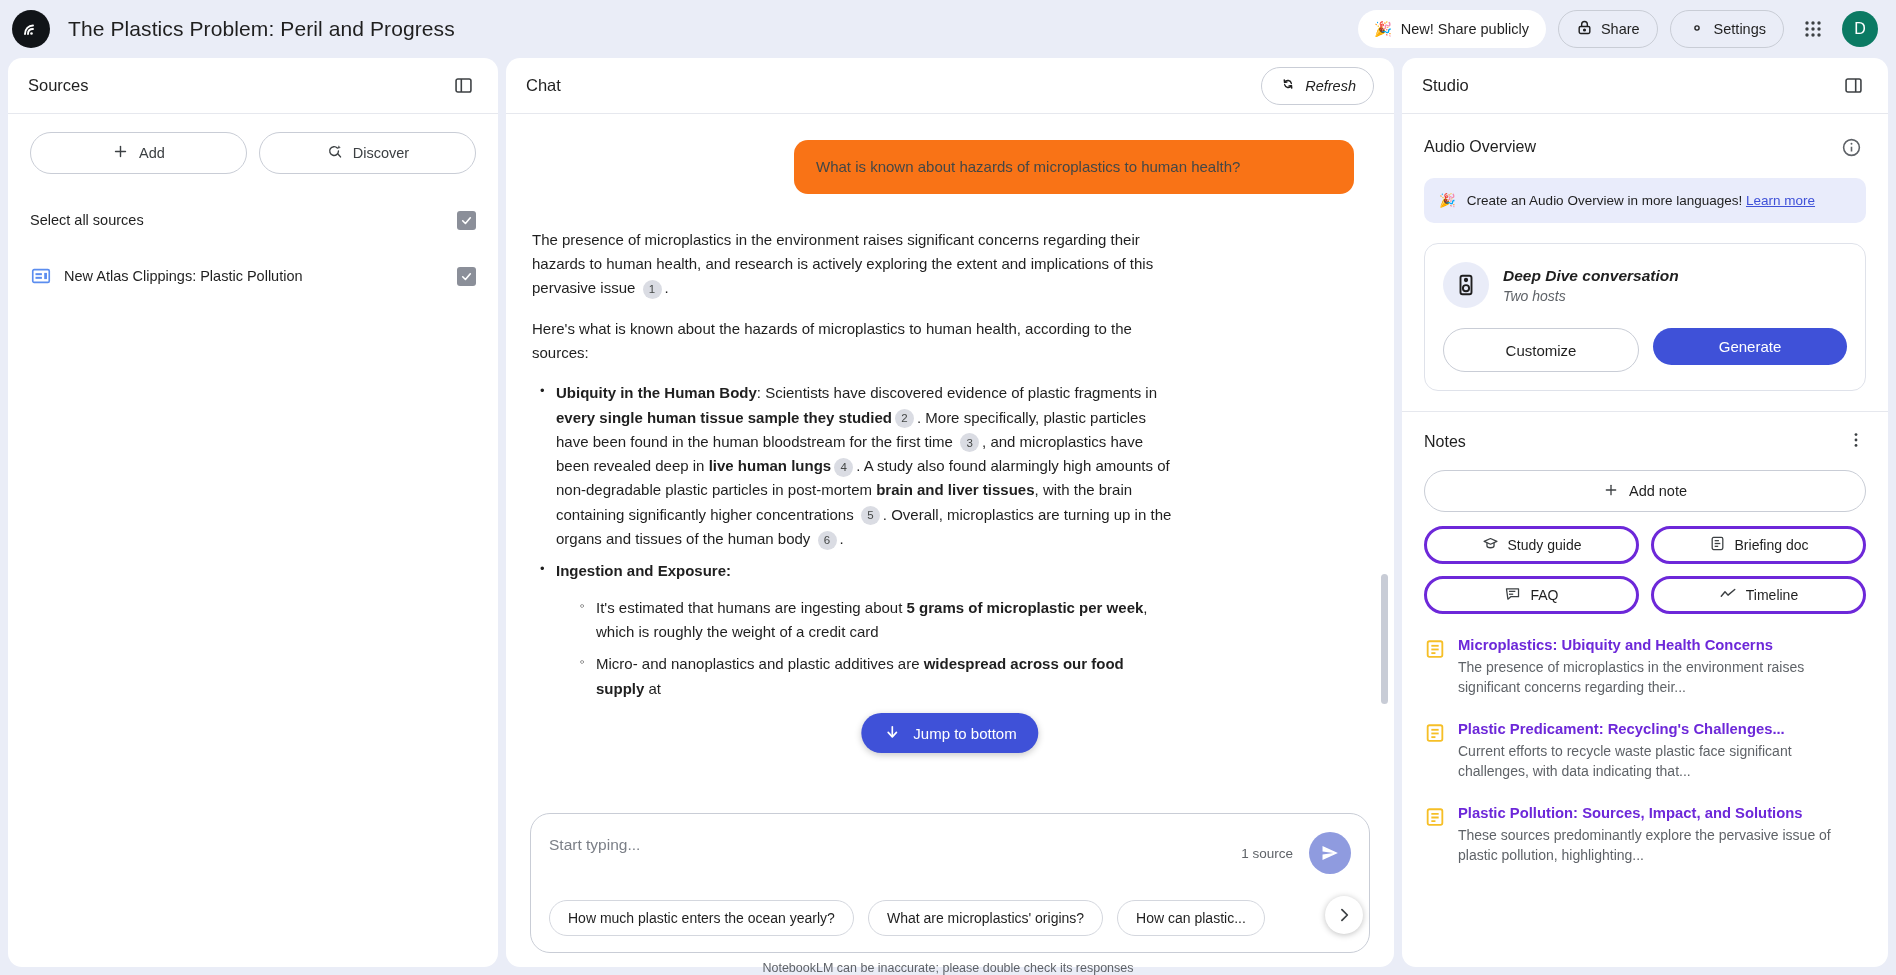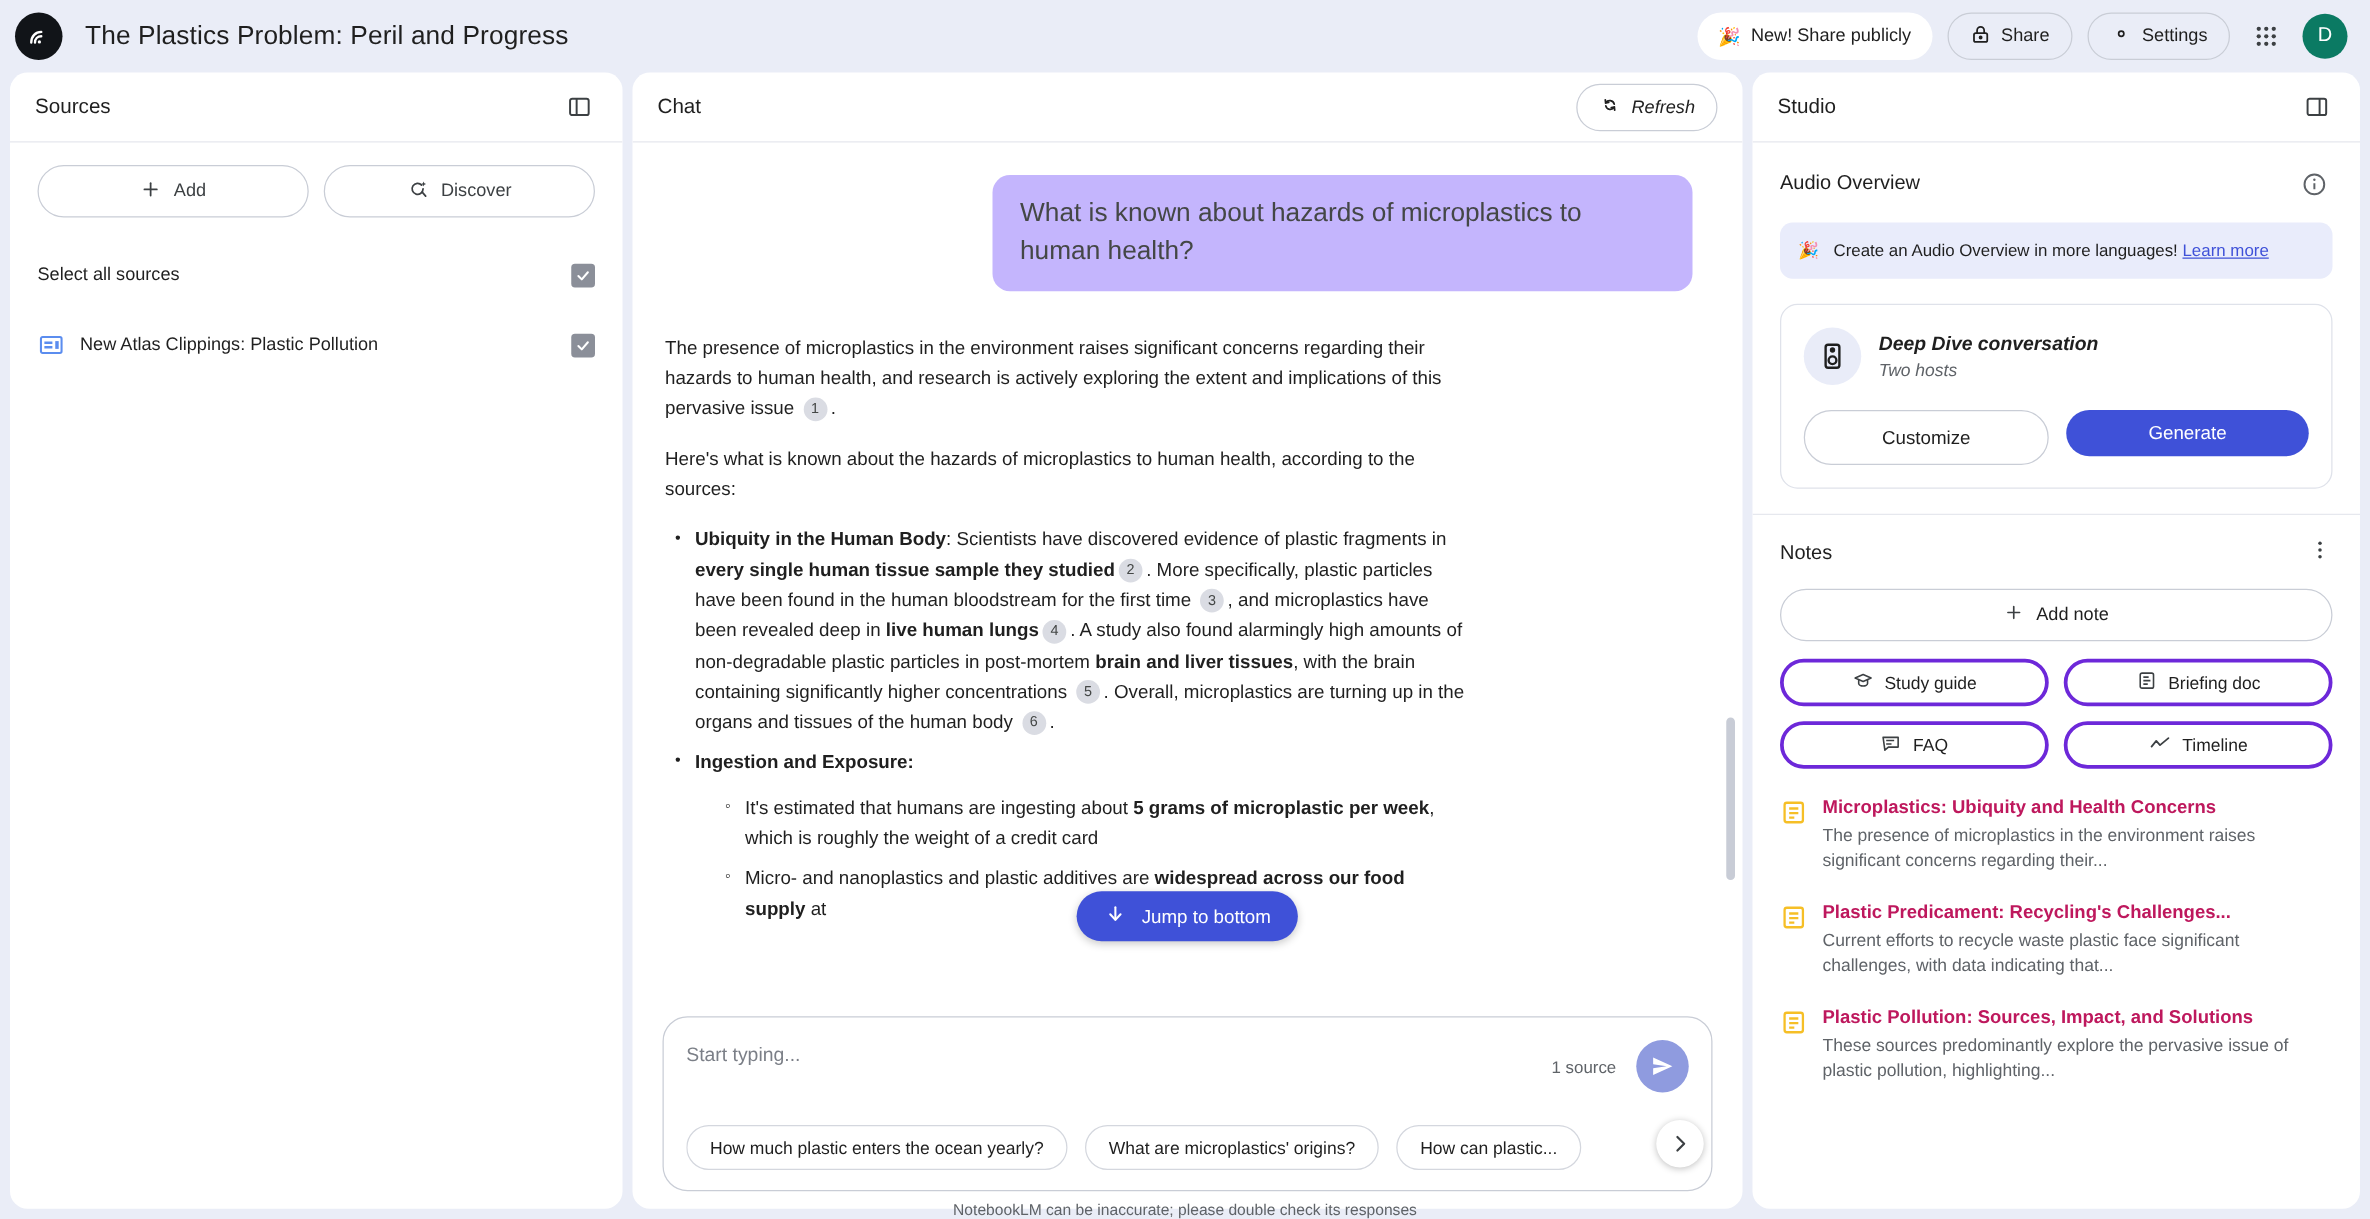--- a/index.html
+++ b/index.html
@@ -98,23 +98,23 @@
   .src-item { margin-top: 16px; }
   .src-doc-icon { width: 22px; height: 22px; flex: 0 0 auto; }
 
   
   .chat-scroll {
     flex: 1 1 auto; position: relative; overflow: hidden;
     padding: 26px 40px 0 26px;
   }
   .user-bubble {
     margin-left: auto; max-width: 560px;
-    background: #c4b5fd; color: #444746;
+    background: #f97316; color: #444746;
     border-radius: 14px; padding: 16px 22px;
-    font-size: 21px; line-height: 1.45;
+    font-size: 15px; line-height: 1.45;
   }
   .bot {
     margin-top: 34px; color: #1f1f1f;
     font-size: 15px; line-height: 1.62; max-width: 640px;
   }
   .bot p { margin-bottom: 16px; }
   .bot ul { list-style: none; margin: 0 0 4px 0; padding-left: 6px; }
   .bot li { position: relative; padding-left: 18px; margin-bottom: 8px; }
   .bot li::before {
     content: "\2022"; position: absolute; left: 2px; top: -1px; font-size: 13px; color: #1f1f1f;
@@ -213,21 +213,21 @@
     width: calc(50% - 6px); height: 38px;
     border: 3px solid #6d28d9; border-radius: 19px;
     display: flex; align-items: center; justify-content: center; gap: 9px;
     font-size: 14px; color: #1f1f1f; cursor: pointer; background: #fff;
   }
   .note-card {
     display: flex; gap: 12px; margin-top: 22px; cursor: pointer;
   }
   .note-ico { flex: 0 0 auto; width: 22px; height: 22px; margin-top: 2px; }
   .note-title {
-    font-size: 14.8px; color: #be185d; font-weight: bold; line-height: 1.3;
+    font-size: 14.8px; color: #6d28d9; font-weight: bold; line-height: 1.3;
     white-space: nowrap; overflow: hidden; text-overflow: ellipsis;
   }
   .note-snip {
     font-size: 14px; color: #5f6368; line-height: 1.42; margin-top: 3px;
     display: -webkit-box; -webkit-line-clamp: 2; -webkit-box-orient: vertical; overflow: hidden;
   }
   .kebab { margin-left: auto; cursor: pointer; }
 </style>
 </head>
 <body>

